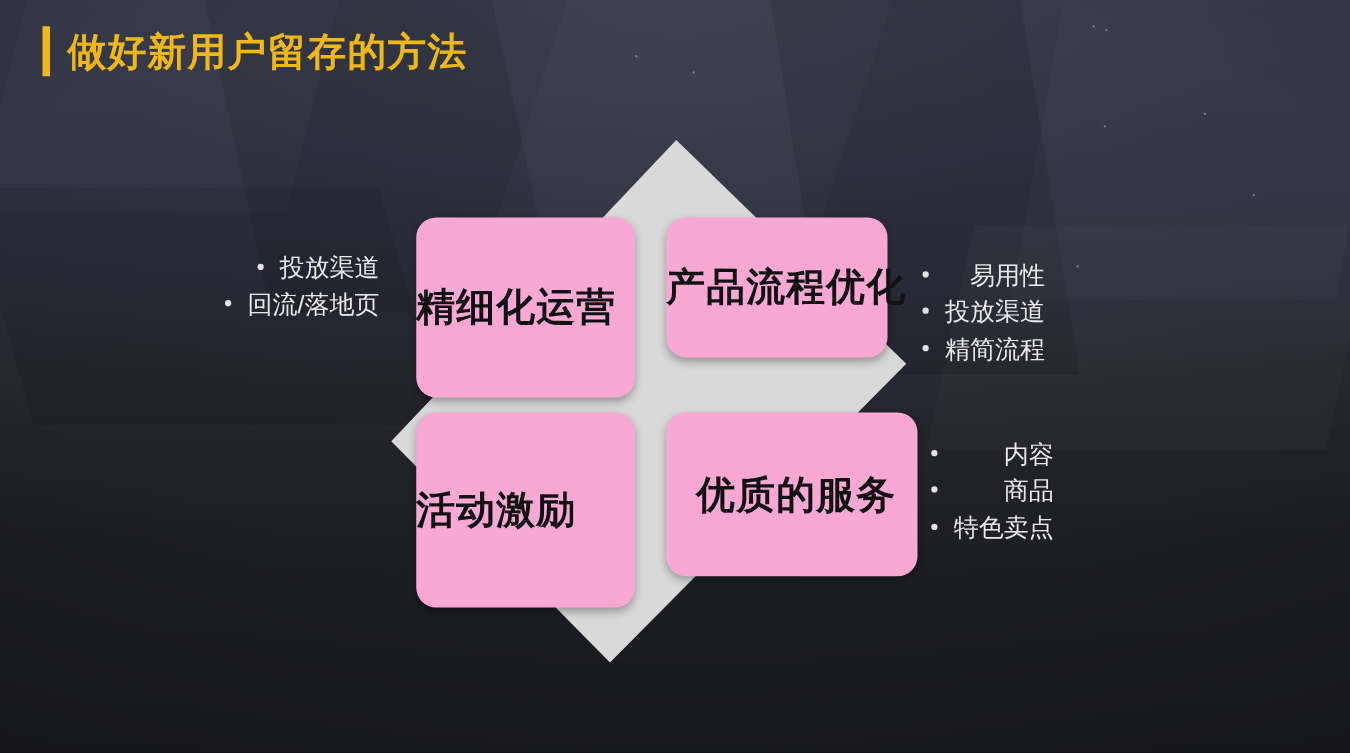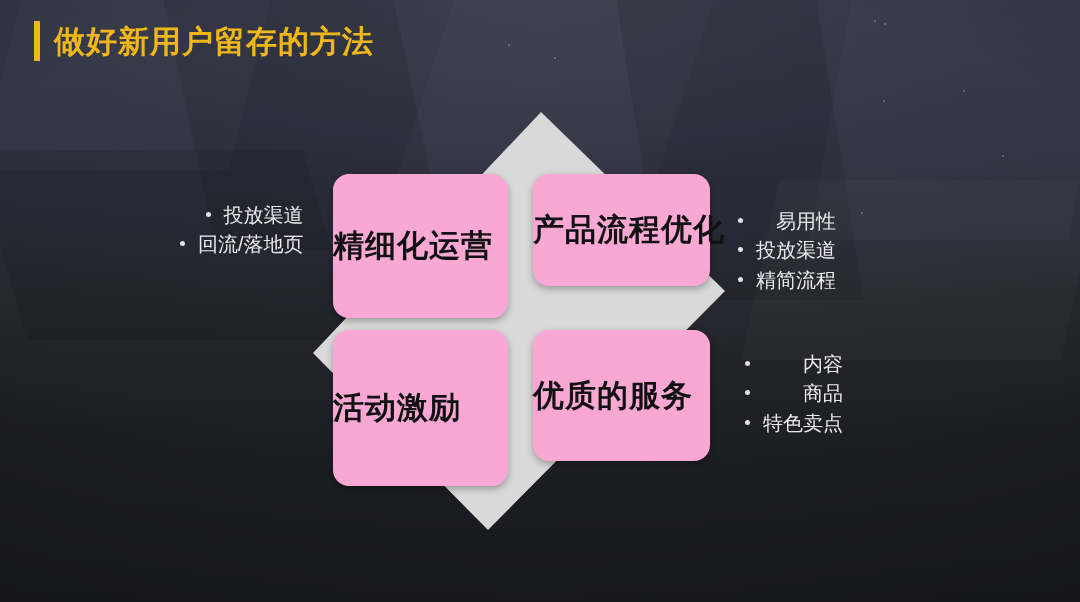--- a/index.html
+++ b/index.html
@@ -89,21 +89,21 @@
     font-weight: bold;
     font-size: 31px;
     line-height: 1.22;
     letter-spacing: 1px;
     white-space: nowrap;
     text-align: center;
   }
   #card-tl { left: 333px; top: 174px; width: 175px; height: 144px; }
   #card-tr { left: 533px; top: 174px; width: 177px; height: 112px; }
   #card-bl { left: 333px; top: 330px; width: 175px; height: 156px; }
-  #card-br { left: 533px; top: 330px; width: 177px; height: 131px; }
+  #card-br { left: 533px; top: 330px; width: 177px; height: 131px; padding-left: 24px; }
 
   
   .bullets {
     position: absolute;
     color: #e9e9ec;
     font-size: 20px;
     line-height: 1.47;
   }
   .bullets .row {
     display: flex;

